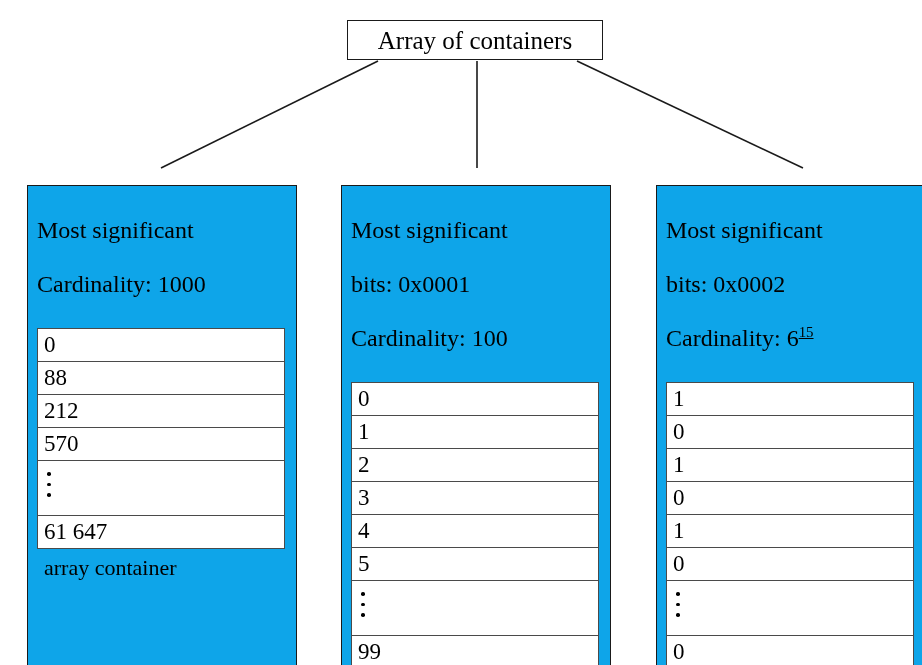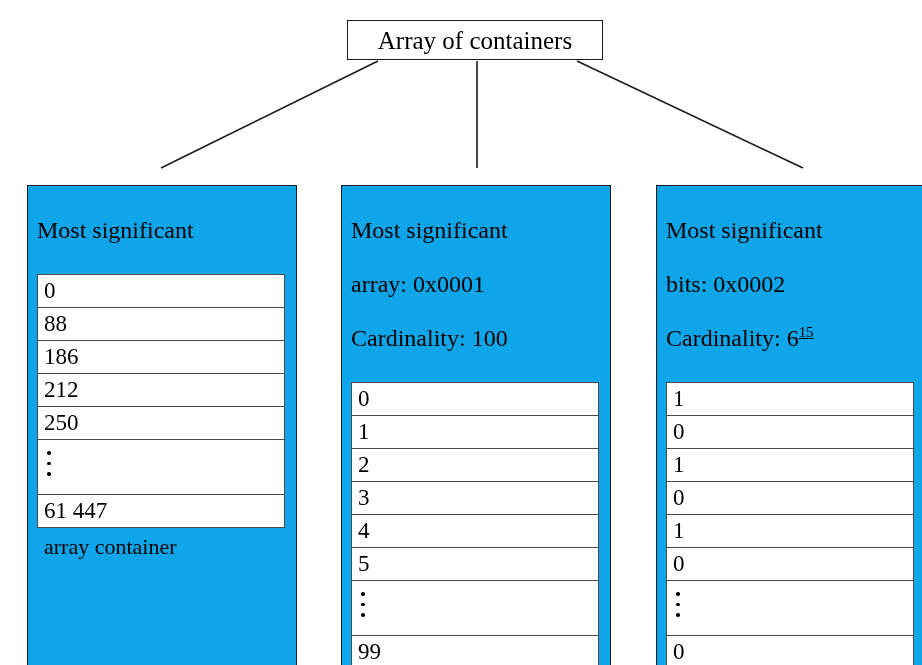--- a/index.html
+++ b/index.html
@@ -133,43 +133,43 @@
     <line x1="564" y1="61" x2="790" y2="168" stroke="#1a1a1a" stroke-width="1.6"></line>
   </svg>
 
   <div class="root-box">
     <span>Array of containers</span>
   </div>
 
   <div class="container-box" id="container-0">
     <div class="box-header">
       <span class="hdr-line">Most significant</span>
+      <span class="hdr-line">Cardinality: 1000</span>
     </div>
     <div class="cell-table">
       <div class="cell">0</div>
       <div class="cell">88</div>
-      <div class="cell">186</div>
       <div class="cell">212</div>
-      <div class="cell">250</div>
+      <div class="cell">570</div>
       <div class="cell ellipsis">
         <span class="dots">
             <i></i>
             <i></i>
             <i></i>
           </span>
       </div>
-      <div class="cell">61 447</div>
+      <div class="cell">61 647</div>
     </div>
     <div class="box-caption">array container</div>
   </div>
 
   <div class="container-box" id="container-1">
     <div class="box-header">
       <span class="hdr-line">Most significant</span>
-      <span class="hdr-line">array: 0x0001</span>
+      <span class="hdr-line">bits: 0x0001</span>
       <span class="hdr-line">Cardinality: 100</span>
     </div>
     <div class="cell-table">
       <div class="cell">0</div>
       <div class="cell">1</div>
       <div class="cell">2</div>
       <div class="cell">3</div>
       <div class="cell">4</div>
       <div class="cell">5</div>
       <div class="cell ellipsis">

